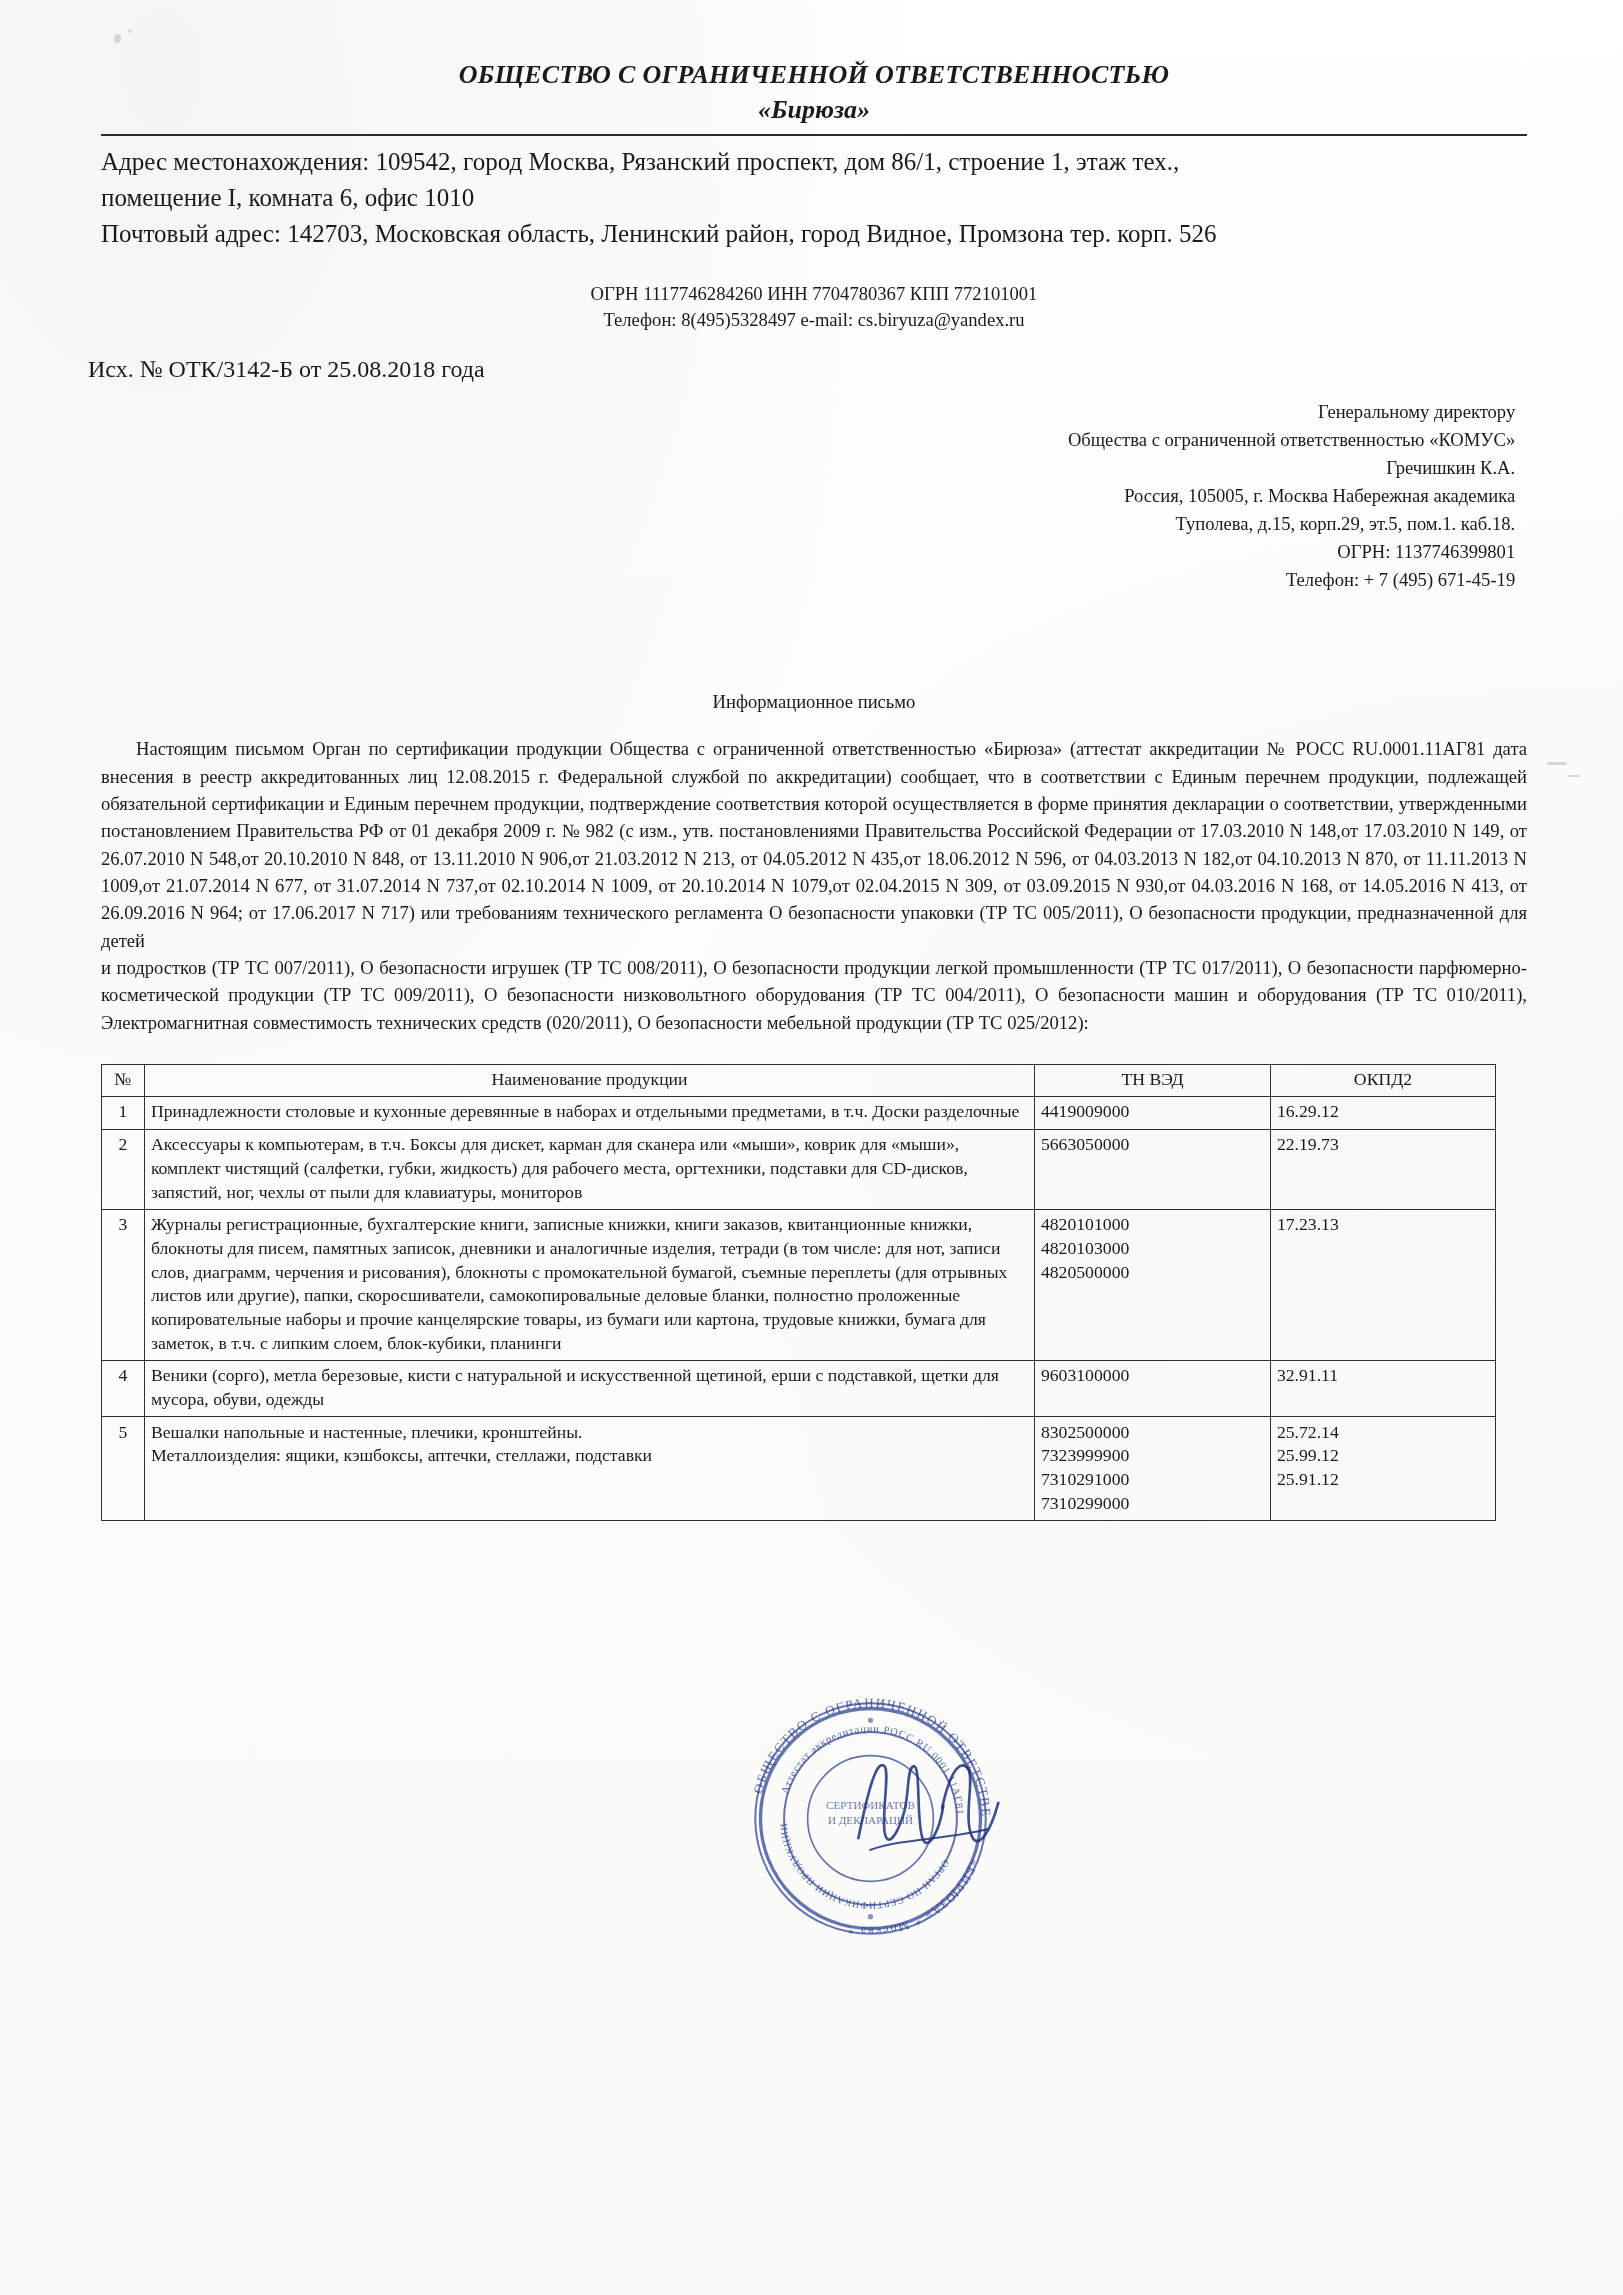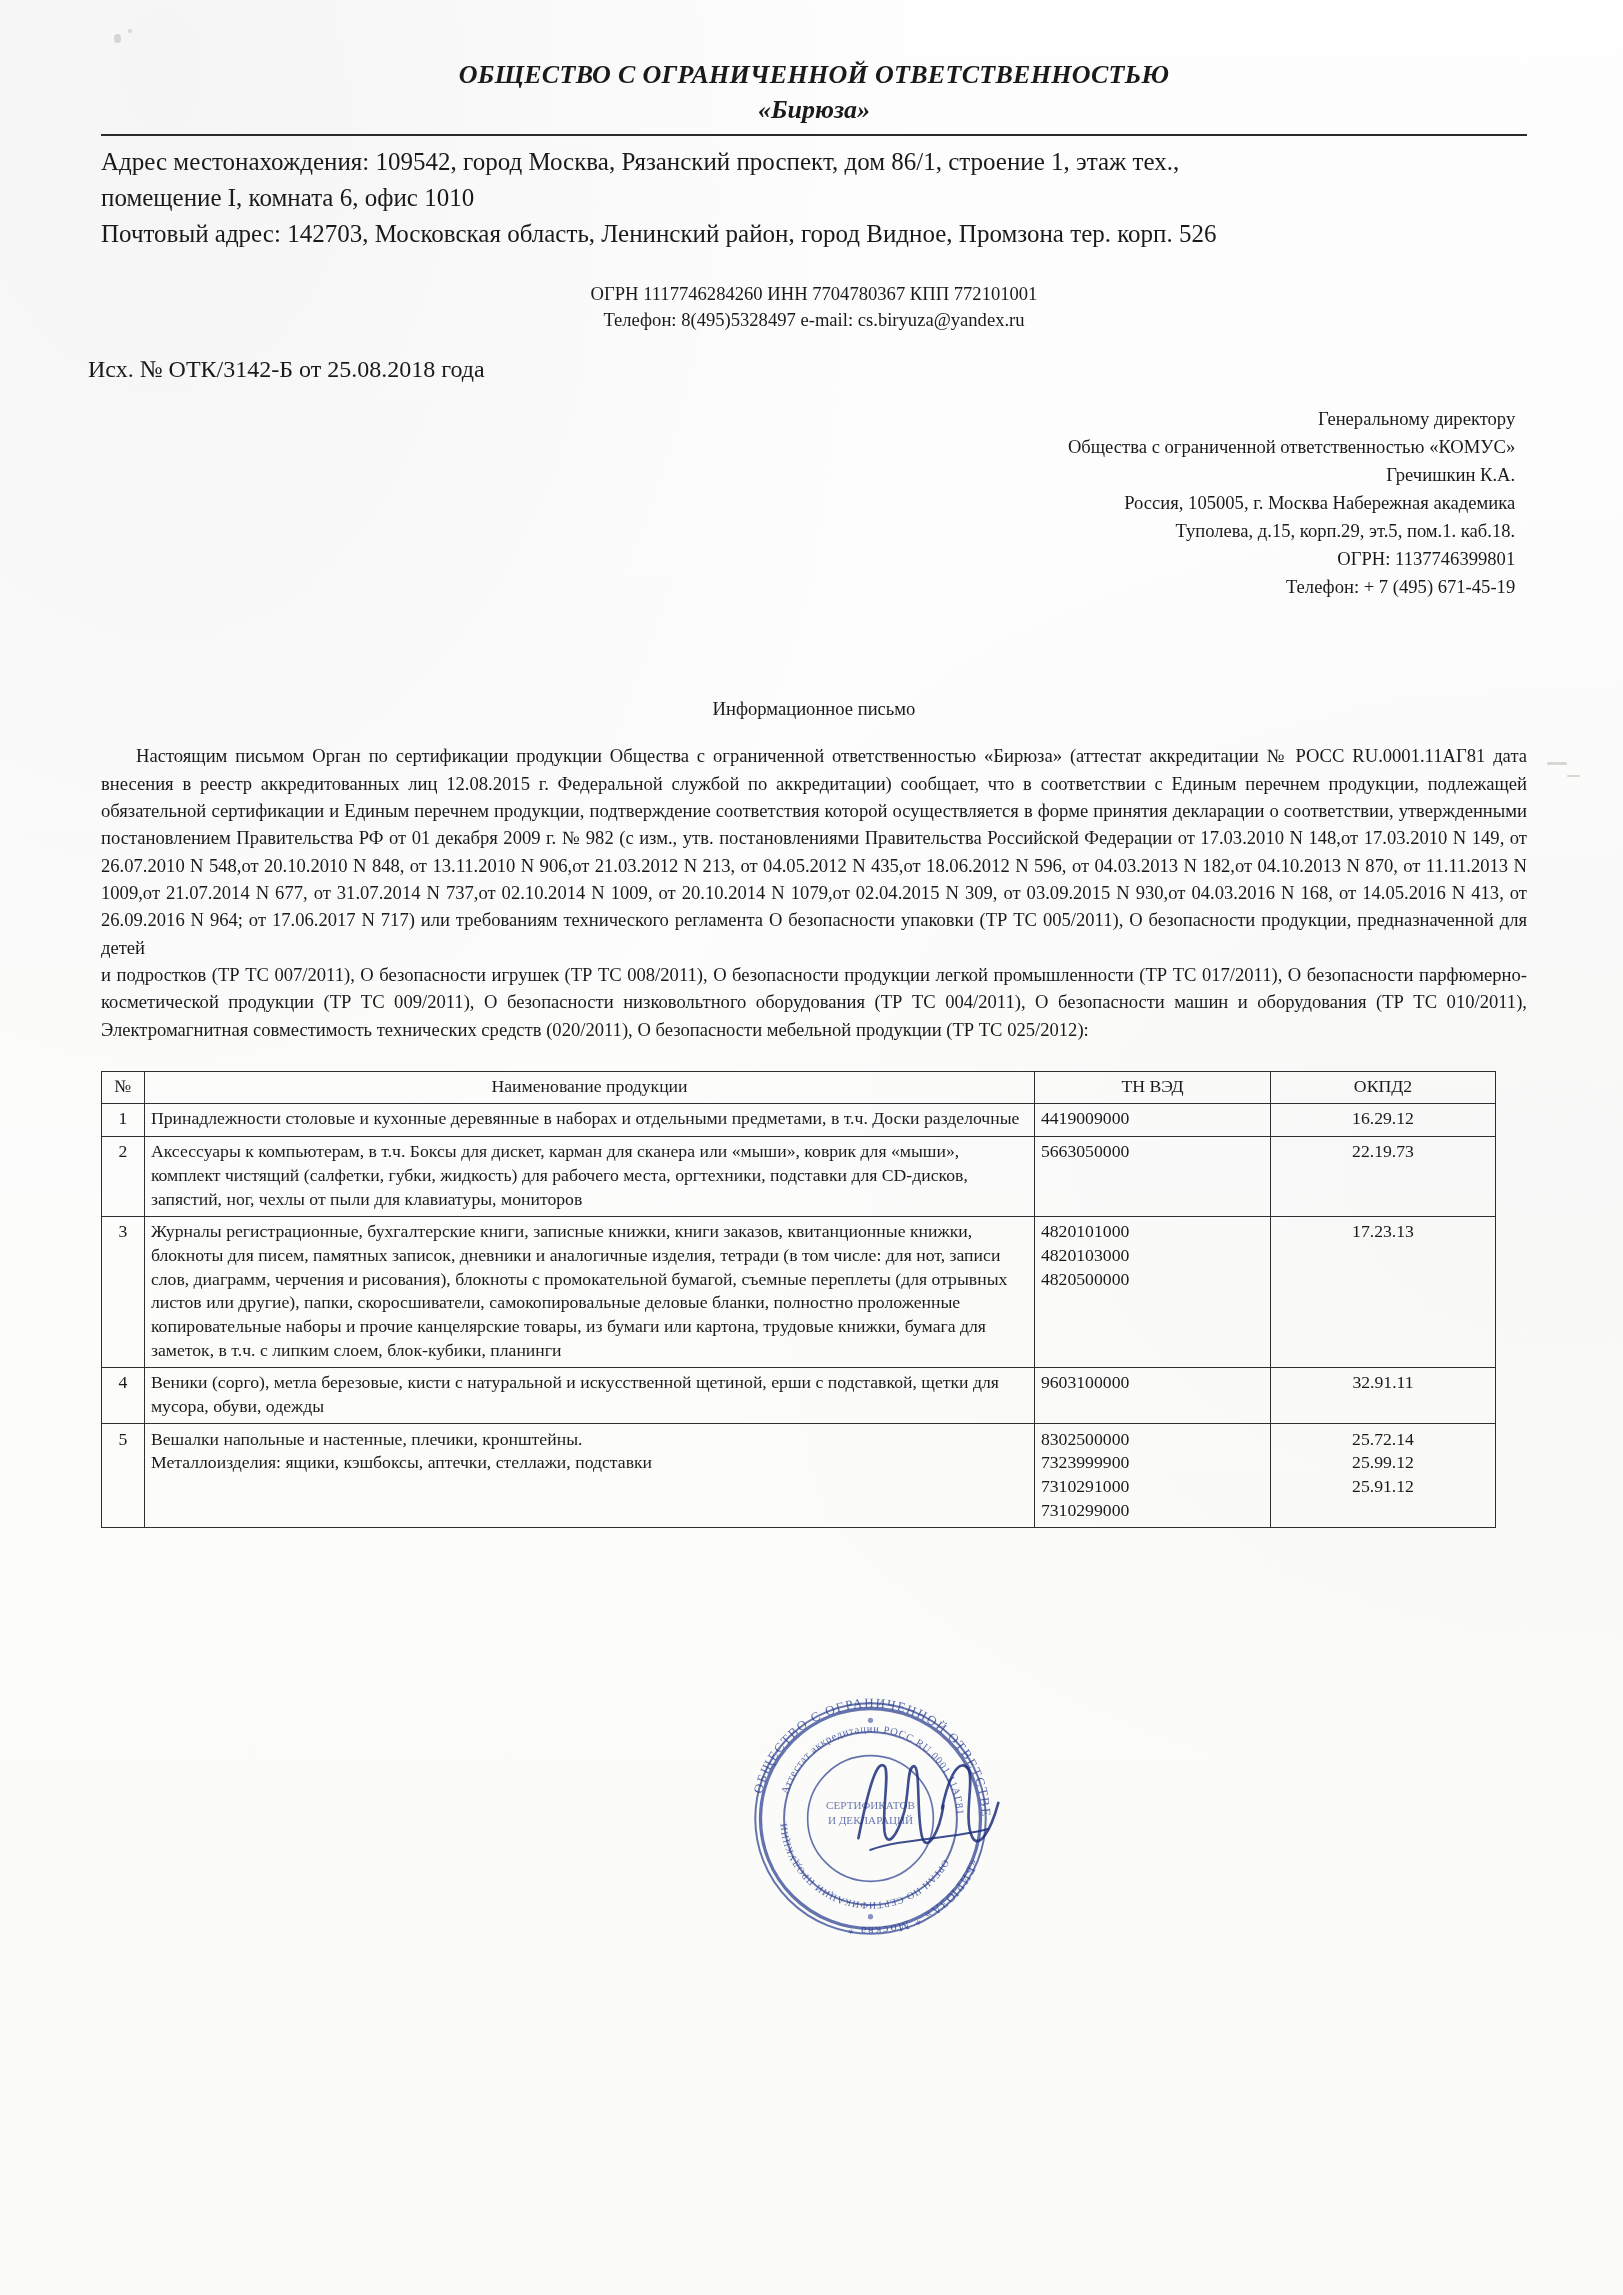--- a/index.html
+++ b/index.html
@@ -67,21 +67,21 @@
     margin-top: 29px;
   }
   .outgoing {
     margin-top: 22px;
     font-size: 24px;
     margin-left: -13px;
   }
 
   
   .addressee {
-    margin-top: 22px;
+    margin-top: 15px;
     text-align: right;
     font-size: 18.6px;
     line-height: 1.5;
     padding-right: 11.8px;
   }
 
   .letter-kind {
     margin-top: 98px;
     text-align: center;
     font-size: 18.6px;
@@ -121,21 +121,21 @@
   table.products th {
     text-align: center;
     font-weight: normal;
   }
   col.c-num { width: 43px; }
   col.c-name { width: 890px; }
   col.c-tn { width: 236px; }
   col.c-ok { width: 225px; }
   td.num { text-align: center; }
   td.code { padding-left: 14.4px; }
-  td.code2 { padding-left: 17px; text-align: center; }
+  td.code2 { padding-left: 17px; }
   .nowrapline { white-space: pre-line; }
 
   
   .stamp {
     position: absolute;
     left: 733px;
     top: 1681px;
     width: 275px;
     height: 275px;
     pointer-events: none;

